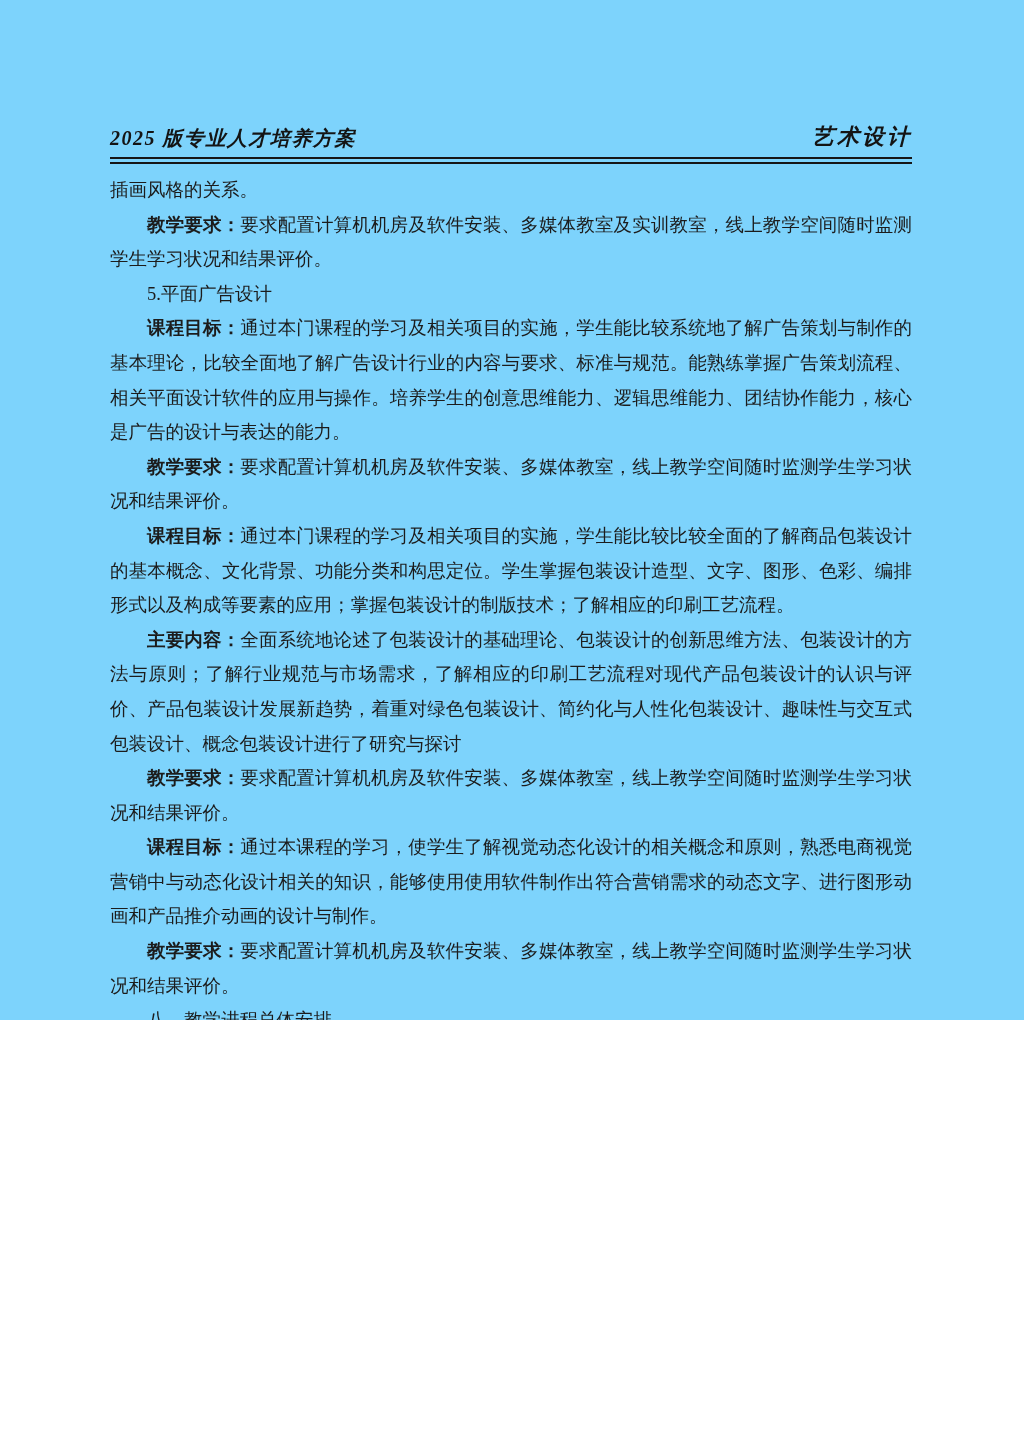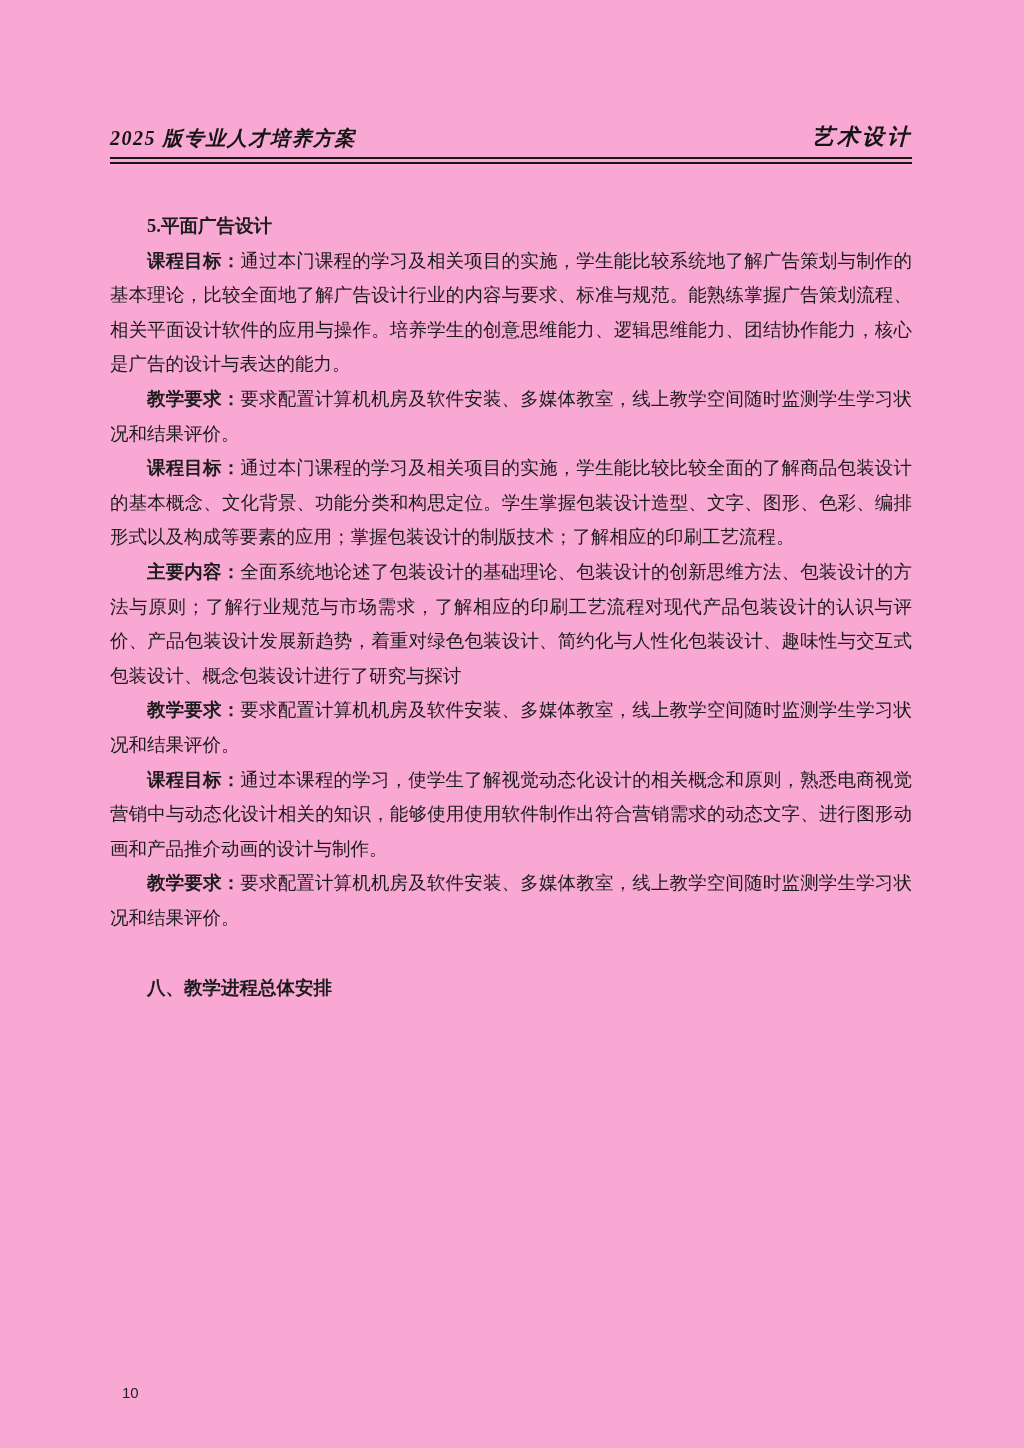--- a/index.html
+++ b/index.html
@@ -1,20 +1,20 @@
 <!DOCTYPE html>
 <html><head>
 <meta charset="utf-8">
 <style>
   html, body { margin: 0; padding: 0; background: #ffffff; }
   .page {
     position: relative;
     width: 1024px;
-    height: 1448px;
-    background: #f9a8d4;
+    height: 1020px;
+    background: #7dd3fc;
     font-family: "Liberation Serif", "DejaVu Serif", serif;
     overflow: hidden;
   }
   .header {
     position: absolute;
     left: 110px;
     right: 112px;
     top: 122px;
   }
   .header-row {
@@ -38,21 +38,21 @@
     left: 110px;
     right: 112px;
     top: 173px;
     font-size: 18.5px;
     line-height: 34.6px;
     text-align: justify;
     color: #1c1c1c;
   }
   .para { margin: 0; text-indent: 2em; }
   .para-continuation { text-indent: 0; }
-  .para-heading { font-weight: 700; margin-top: 36px; }
+  .para-heading { font-weight: 400; }
   .para-label { font-weight: 700; }
   .pagenum {
     position: absolute;
     left: 122px;
     top: 1384px;
     font-family: "Liberation Sans", "DejaVu Sans", sans-serif;
     font-size: 15px;
     color: #222222;
   }
 </style>
@@ -64,21 +64,23 @@
   <div class="header">
     <div class="header-row">
       <span class="header-left">2025 版专业人才培养方案</span>
       <span class="header-right">艺术设计</span>
     </div>
     <div class="header-rule"></div>
   </div>
 
   <div class="content">
 
+      <p class="para para-continuation"><span class="para-text">插画风格的关系。</span></p>
 
+      <p class="para para-labeled"><span class="para-label">教学要求：</span><span class="para-text">要求配置计算机机房及软件安装、多媒体教室及实训教室，线上教学空间随时监测学生学习状况和结果评价。</span></p>
 
       <p class="para para-heading"><span class="para-text">5.平面广告设计</span></p>
 
       <p class="para para-labeled"><span class="para-label">课程目标：</span><span class="para-text">通过本门课程的学习及相关项目的实施，学生能比较系统地了解广告策划与制作的基本理论，比较全面地了解广告设计行业的内容与要求、标准与规范。能熟练掌握广告策划流程、相关平面设计软件的应用与操作。培养学生的创意思维能力、逻辑思维能力、团结协作能力，核心是广告的设计与表达的能力。</span></p>
 
 
       <p class="para para-labeled"><span class="para-label">教学要求：</span><span class="para-text">要求配置计算机机房及软件安装、多媒体教室，线上教学空间随时监测学生学习状况和结果评价。</span></p>
 
 
       <p class="para para-labeled"><span class="para-label">课程目标：</span><span class="para-text">通过本门课程的学习及相关项目的实施，学生能比较比较全面的了解商品包装设计的基本概念、文化背景、功能分类和构思定位。学生掌握包装设计造型、文字、图形、色彩、编排形式以及构成等要素的应用；掌握包装设计的制版技术；了解相应的印刷工艺流程。</span></p>

